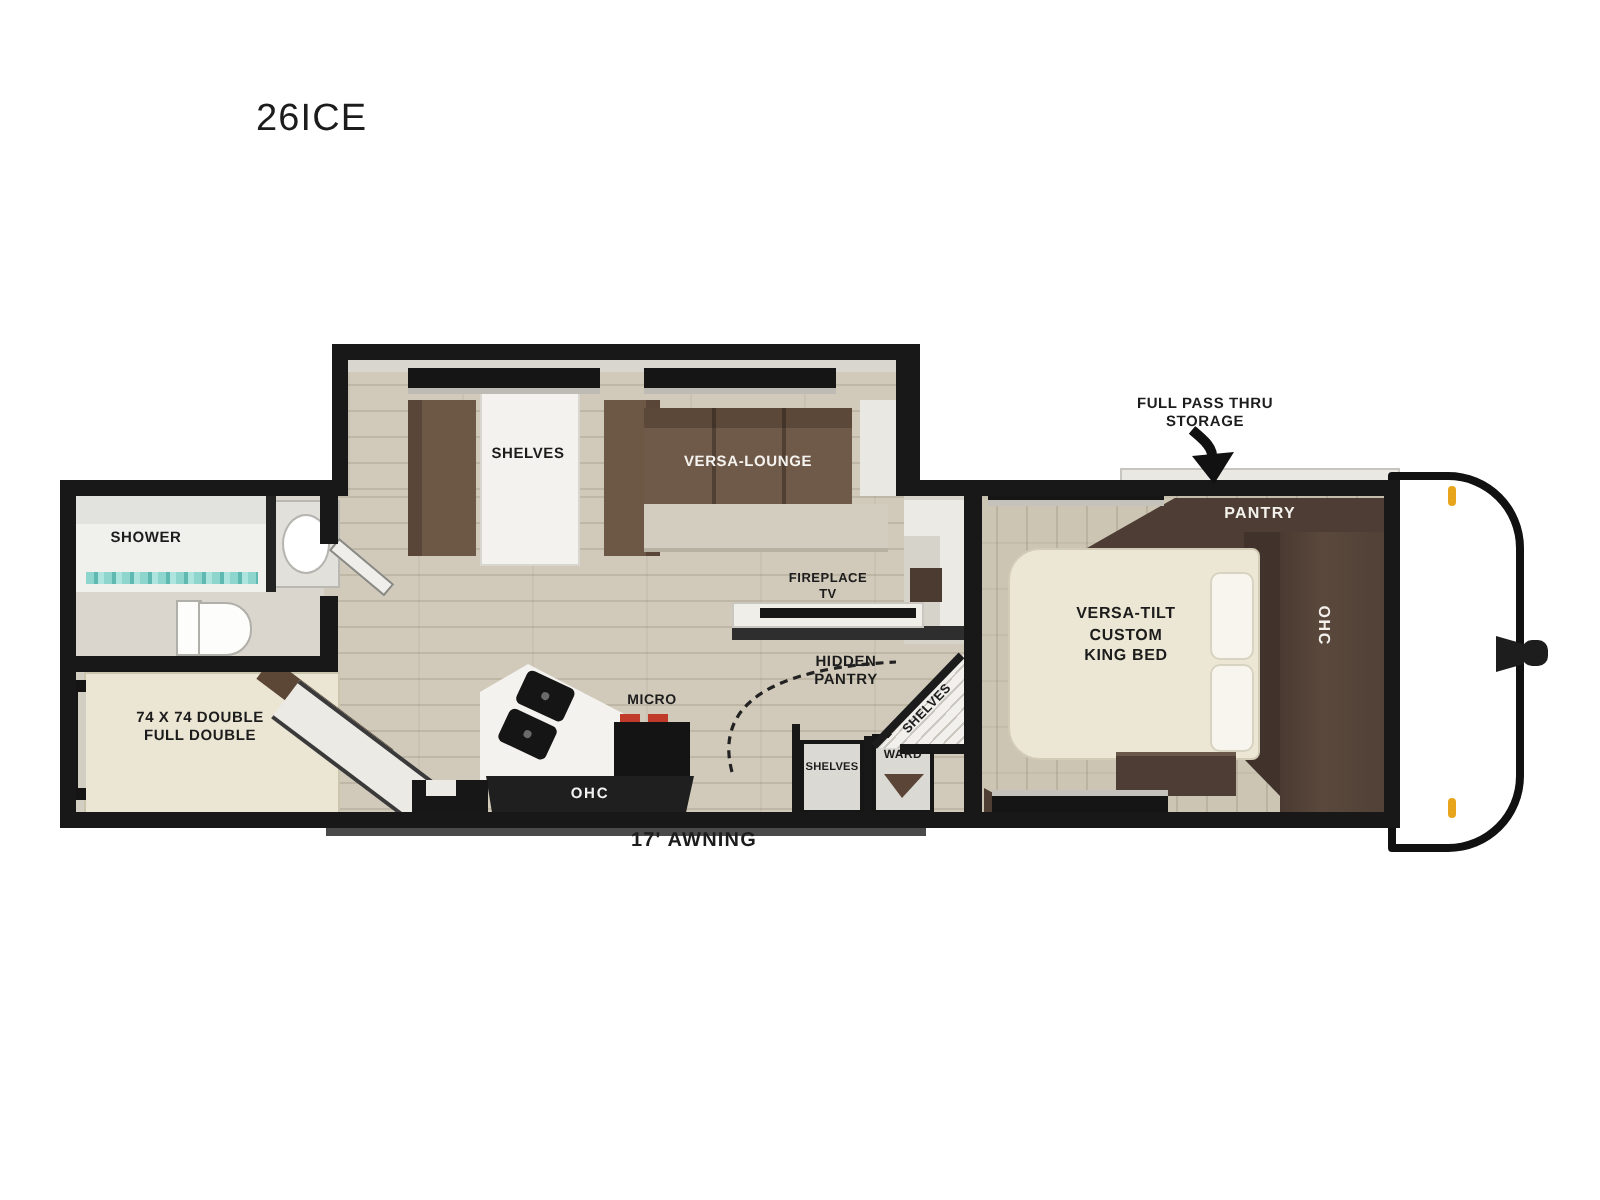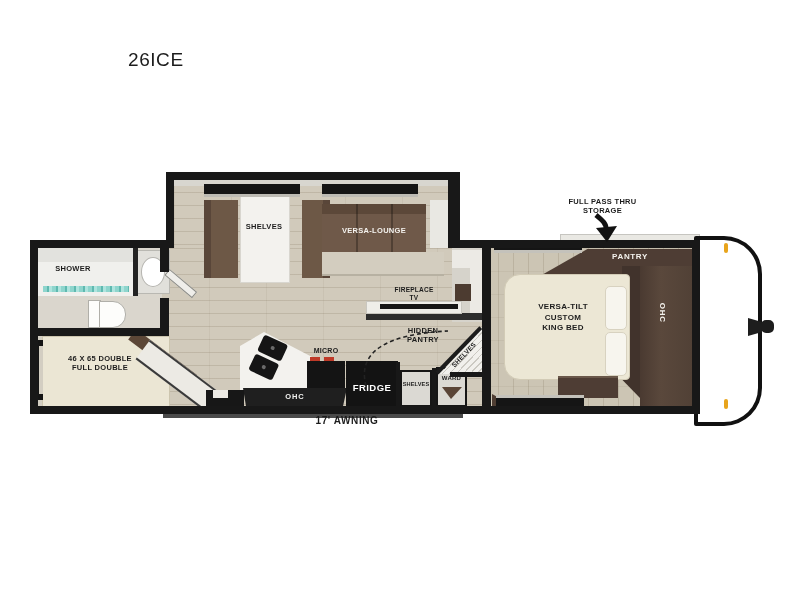--- a/index.html
+++ b/index.html
@@ -91,21 +91,21 @@
   </div>
   <div class="furn" style="left:88px;top:300px;width:11px;height:26px;background:#fdfdfb;border:1px solid #b0afa9;"></div>
   <div class="furn" style="left:99px;top:301px;width:25px;height:25px;background:#fdfdfb;border:1px solid #b0afa9;border-radius:0 13px 13px 0;"></div>
   <div class="furn" style="left:167px;top:268px;width:34px;height:6px;background:#efeeea;border:1px solid #8a8a85;
        transform:rotate(40deg);transform-origin:left center;"></div>
 
   <div class="abs z25" style="left:33px;top:340px;width:10px;height:60px;background:#151515;"></div>
   <div class="abs z25" style="left:39px;top:346px;width:4px;height:48px;background:#d3cec2;"></div>
   <div class="furn" style="left:42px;top:336px;width:126px;height:70px;background:#ebe6d4;border:1px solid #ccc5ae;"></div>
   <div class="lbl" style="left:50px;top:355px;width:100px;font-size:7.5px;">
-    <div>46 X 65 DOUBLE</div>
+    <div>74 X 74 DOUBLE</div>
     <div>FULL DOUBLE</div>
   </div>
   <div class="furn" style="left:136px;top:329px;width:76px;height:13px;background:#5c4737;
        transform:rotate(37deg);transform-origin:top left;"></div>
   <div class="furn" style="left:150px;top:340px;width:86px;height:20px;background:#eceae4;
        border-top:2px solid #3a3a3a;border-bottom:2px solid #3a3a3a;
        transform:rotate(37deg);transform-origin:top left;"></div>
   <div class="furn z25" style="left:206px;top:390px;width:38px;height:17px;background:#171717;">
     <div style="position:absolute;left:7px;top:0;width:15px;height:8px;background:#eceae4;"></div>
   </div>
@@ -123,23 +123,20 @@
   <div class="furn" style="left:310px;top:357px;width:10px;height:4px;background:#bf3a28;"></div>
   <div class="furn" style="left:324px;top:357px;width:10px;height:4px;background:#bf3a28;"></div>
   <div class="furn" style="left:307px;top:361px;width:38px;height:32px;background:#141414;"></div>
   <div class="lbl" style="left:306px;top:347px;width:40px;font-size:7px;">MICRO</div>
 
   <div class="furn" style="left:243px;top:388px;width:104px;height:19px;background:#1f1f1f;
        clip-path:polygon(0 0,100% 0,96% 100%,3% 100%);display:flex;align-items:center;justify-content:center;">
     <span class="lbl" style="position:static;color:#f2f2f0;font-size:7.5px;letter-spacing:.12em;">OHC</span>
   </div>
 
-  <div class="furn" style="left:346px;top:361px;width:52px;height:48px;background:#131313;display:flex;align-items:center;justify-content:center;padding-top:6px;box-sizing:border-box;">
-    <span class="lbl" style="position:static;color:#ffffff;font-size:9.5px;letter-spacing:.05em;">FRIDGE</span>
-  </div>
 
   <div class="wall" style="left:396px;top:362px;width:4px;height:45px;"></div>
   <div class="furn" style="left:400px;top:370px;width:32px;height:37px;background:#dbd9d3;border:2px solid #161616;box-sizing:border-box;"></div>
   <div class="lbl" style="left:399px;top:381px;width:34px;font-size:5.6px;letter-spacing:.02em;">SHELVES</div>
   <div class="wall" style="left:432px;top:368px;width:4px;height:39px;"></div>
   <div class="furn" style="left:436px;top:367px;width:31px;height:40px;background:#dbd9d3;border:2px solid #161616;box-sizing:border-box;">
     <div style="position:absolute;left:4px;top:18px;width:20px;height:12px;background:#5a4537;
          clip-path:polygon(0 0,100% 0,45% 100%);"></div>
   </div>
   <div class="lbl" style="left:436px;top:375px;width:31px;font-size:6px;">WARD</div>

